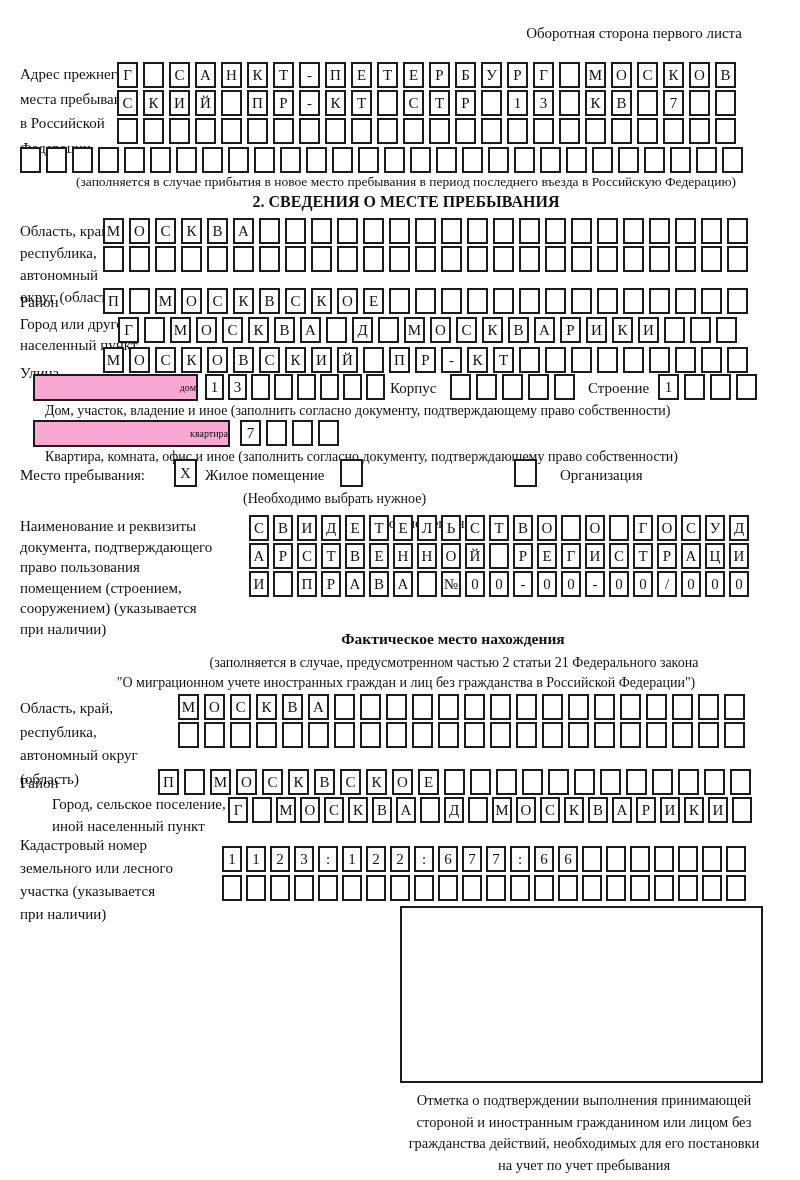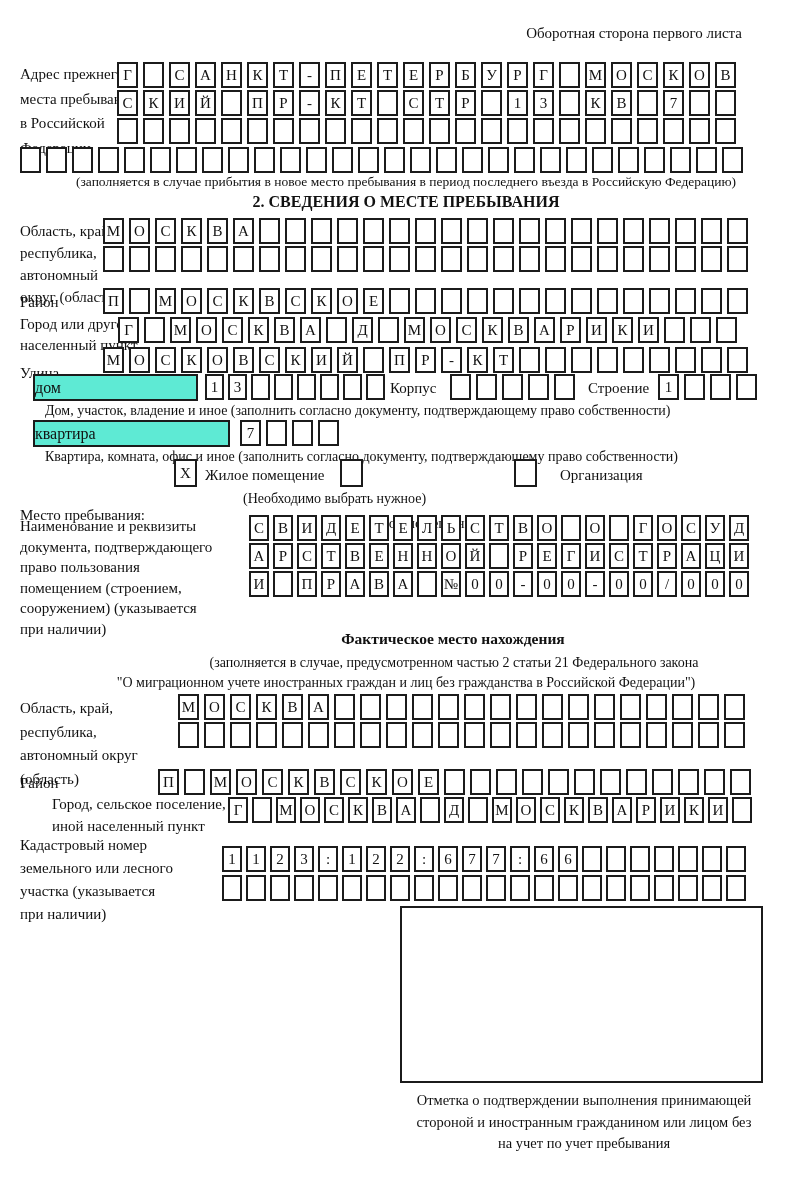--- a/index.html
+++ b/index.html
@@ -13,21 +13,21 @@
   .cells{display:flex;gap:5px;}
   .cell{
     width:21px;height:26px;box-sizing:border-box;border:2px solid #1b1b1b;
     font-size:15px;line-height:22px;text-align:center;background:#fff;
     font-family:"Liberation Serif","DejaVu Serif",serif;
   }
   .cells.tight{gap:4px}.cells.tight .cell{width:20px;}
   .cells.xs{gap:4px}.cells.xs .cell{width:19px;}
   .widebox{
     box-sizing:border-box;border:2px solid #1b1b1b;height:27px;
-    text-align:left;font-size:16px;line-height:23px;background:#5eead4;
+    text-align:right;font-size:10px;line-height:23px;background:#f9a8d4;
   }
   .chk{
     width:23px;height:28px;box-sizing:border-box;border:2px solid #1b1b1b;
     text-align:center;font-size:15px;line-height:24px;background:#fff;
   }
   .center{left:6px;width:800px;text-align:center;}
   .note{font-size:13.5px;}
   .cap{font-size:14px;white-space:nowrap;}
   .title{font-weight:bold;font-size:16px;}
   #stamp-box{left:400px;top:906px;width:363px;height:177px;border:2px solid #1b1b1b;box-sizing:border-box;}
@@ -338,21 +338,21 @@
 
   <div class="abs widebox" style="left:33px;top:420px;width:197px;">квартира</div>
   <div class="abs cells" style="left:240px;top:420px;">
       <span class="cell">7</span>
       <span class="cell"></span>
       <span class="cell"></span>
       <span class="cell"></span>
     </div>
   <div class="abs cap" style="left:45px;top:449px;">Квартира, комната, офис и иное (заполнить согласно документу, подтверждающему право собственности)</div>
 
-  <div class="abs lbl" style="left:20px;top:464px;margin-top:40px;">Место пребывания:</div>
+  <div class="abs lbl" style="left:20px;top:464px;">Место пребывания:</div>
   <div class="abs chk" style="left:174px;top:459px;">X</div>
   <div class="abs lbl" style="left:205px;top:464px;">Жилое помещение</div>
   <div class="abs chk" style="left:340px;top:459px;"></div>
   <div class="abs lbl" style="left:370px;top:464px;margin-top:48px;">Иное помещение</div>
   <div class="abs chk" style="left:514px;top:459px;"></div>
   <div class="abs lbl" style="left:560px;top:464px;">Организация</div>
   <div class="abs cap" style="left:243px;top:491px;">(Необходимо выбрать нужное)</div>
 
   <div class="abs lines" style="left:20px;top:516px;font-size:15px;line-height:20.5px;">
     <div>Наименование и реквизиты</div>
@@ -599,16 +599,17 @@
       <span class="cell"></span>
       <span class="cell"></span>
       <span class="cell"></span>
       <span class="cell"></span>
     </div>
 
   <div class="abs" id="stamp-box"></div>
   <div class="abs lines" id="stamp-caption">
     <div>Отметка о подтверждении выполнения принимающей</div>
     <div>стороной и иностранным гражданином или лицом без</div>
+    <div>гражданства действий, необходимых для его постановки</div>
     <div>на учет по учет пребывания</div>
   </div>
 
 </div>
 
 </body></html>

